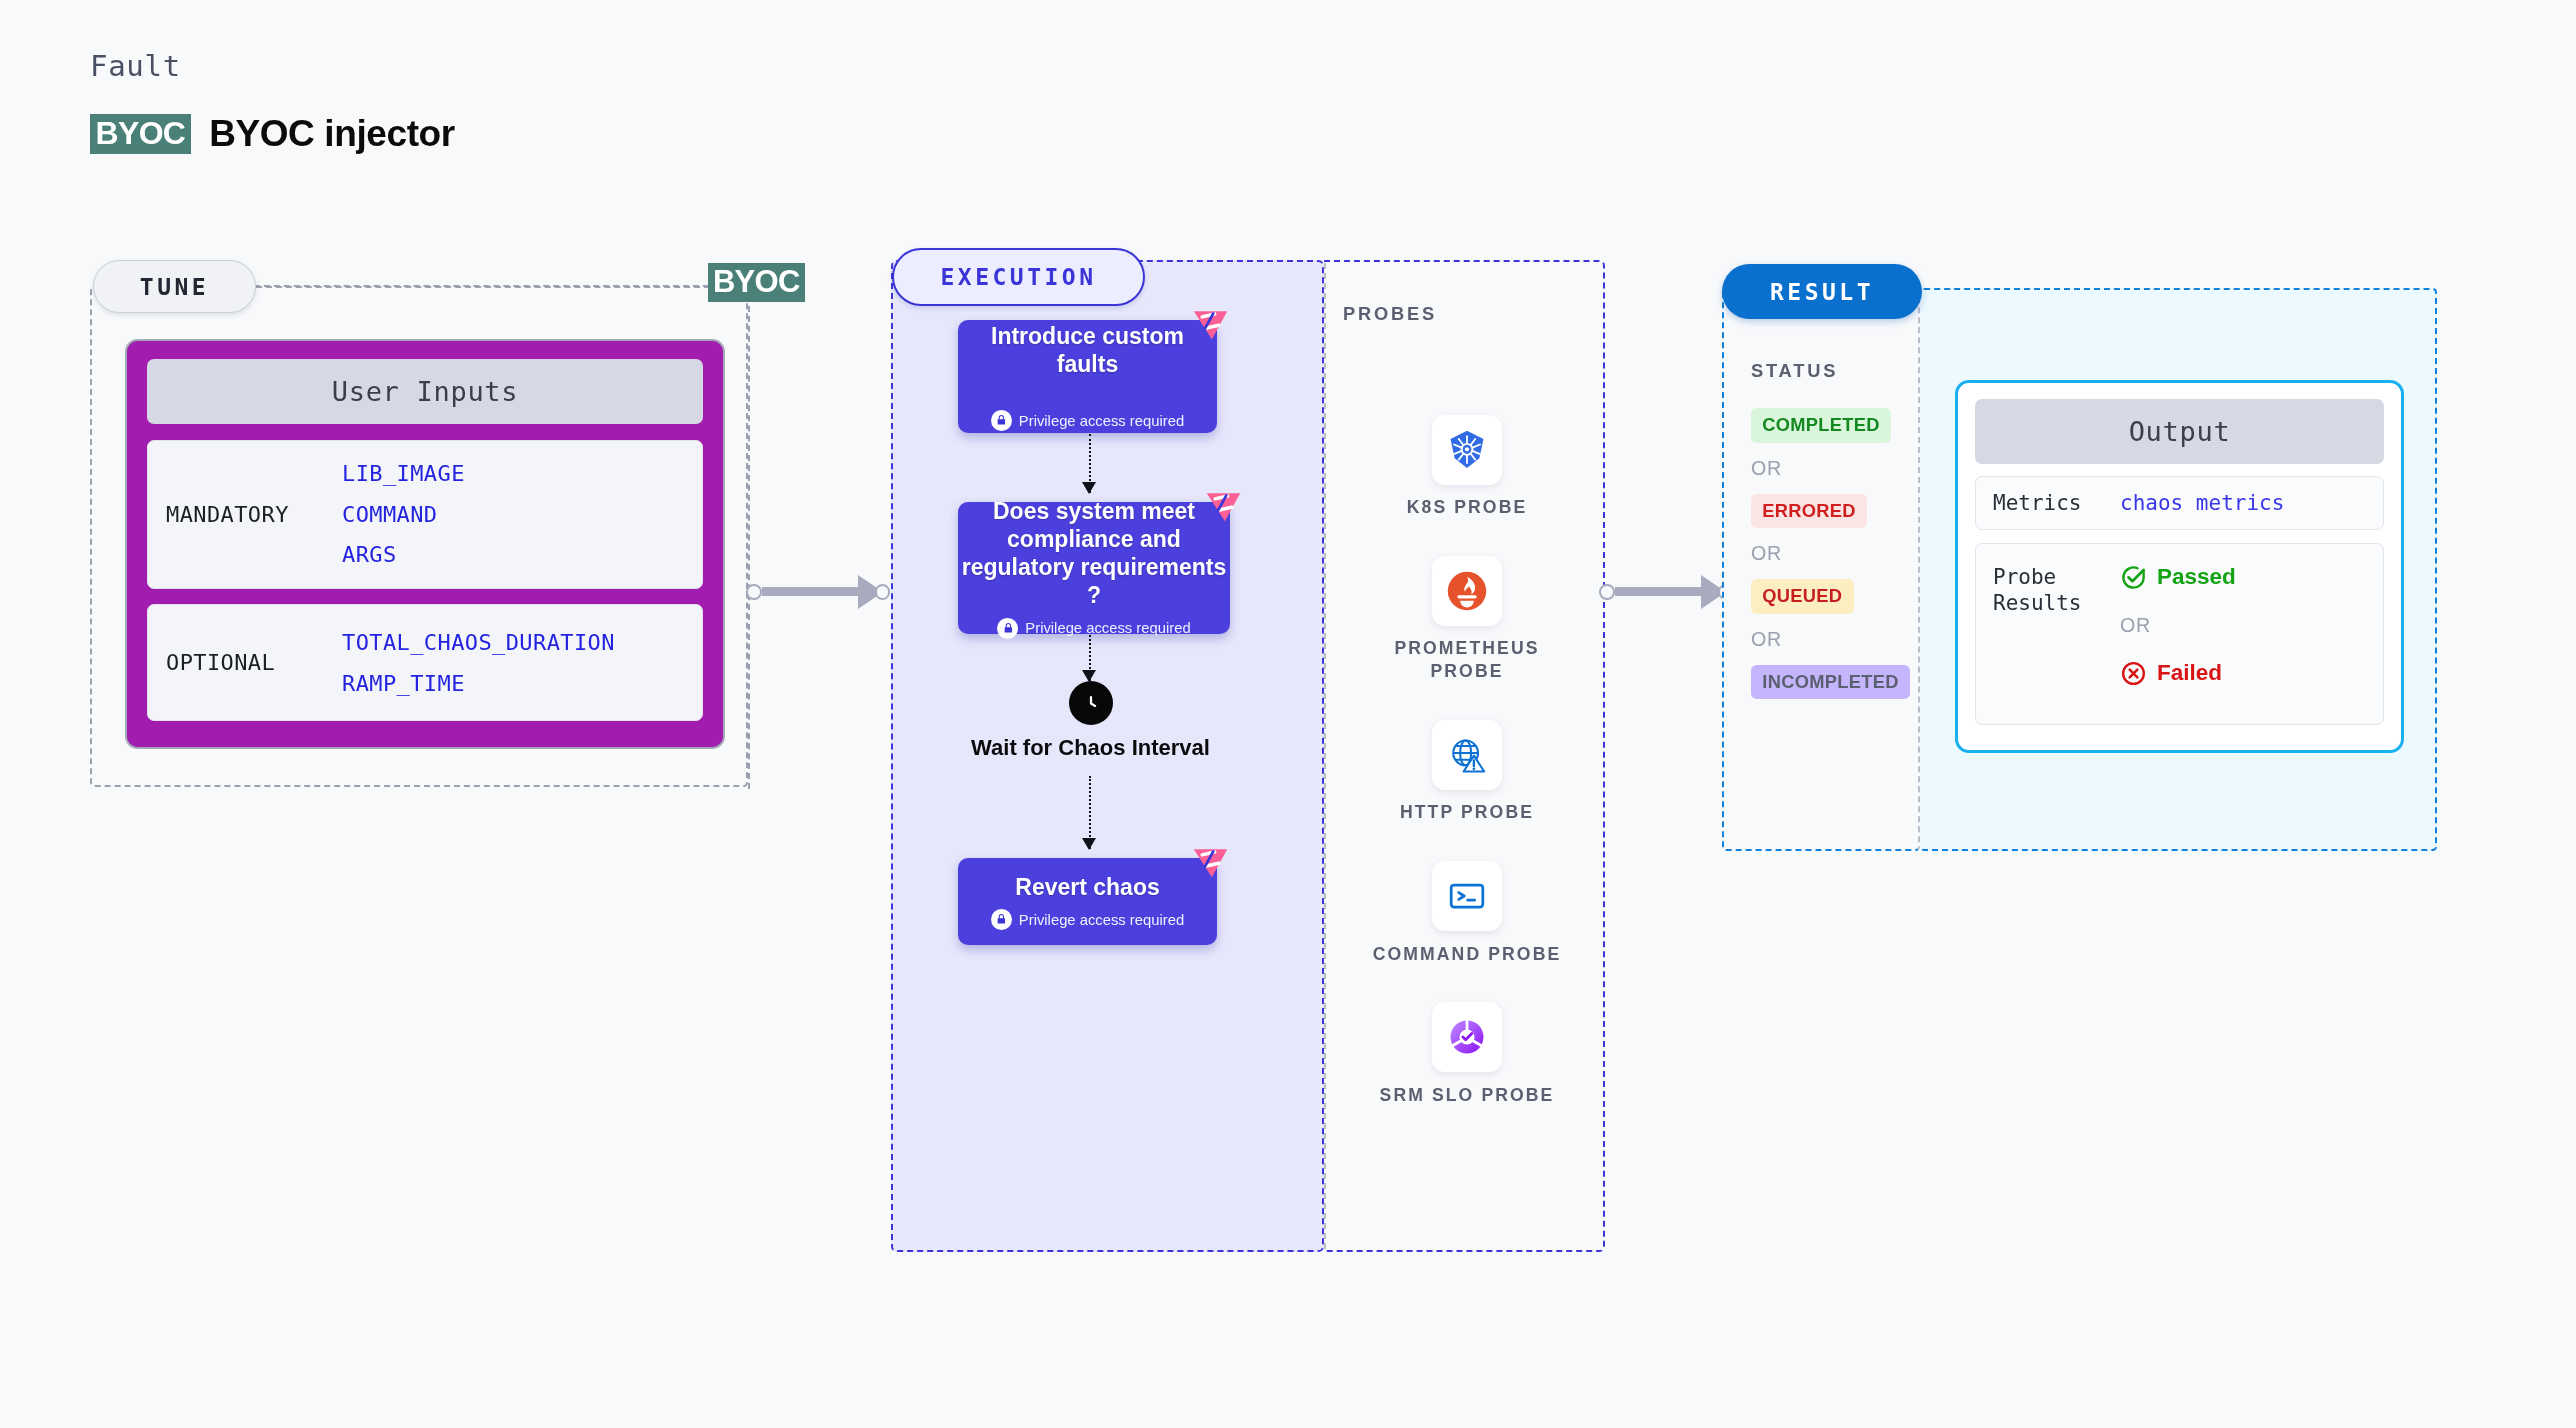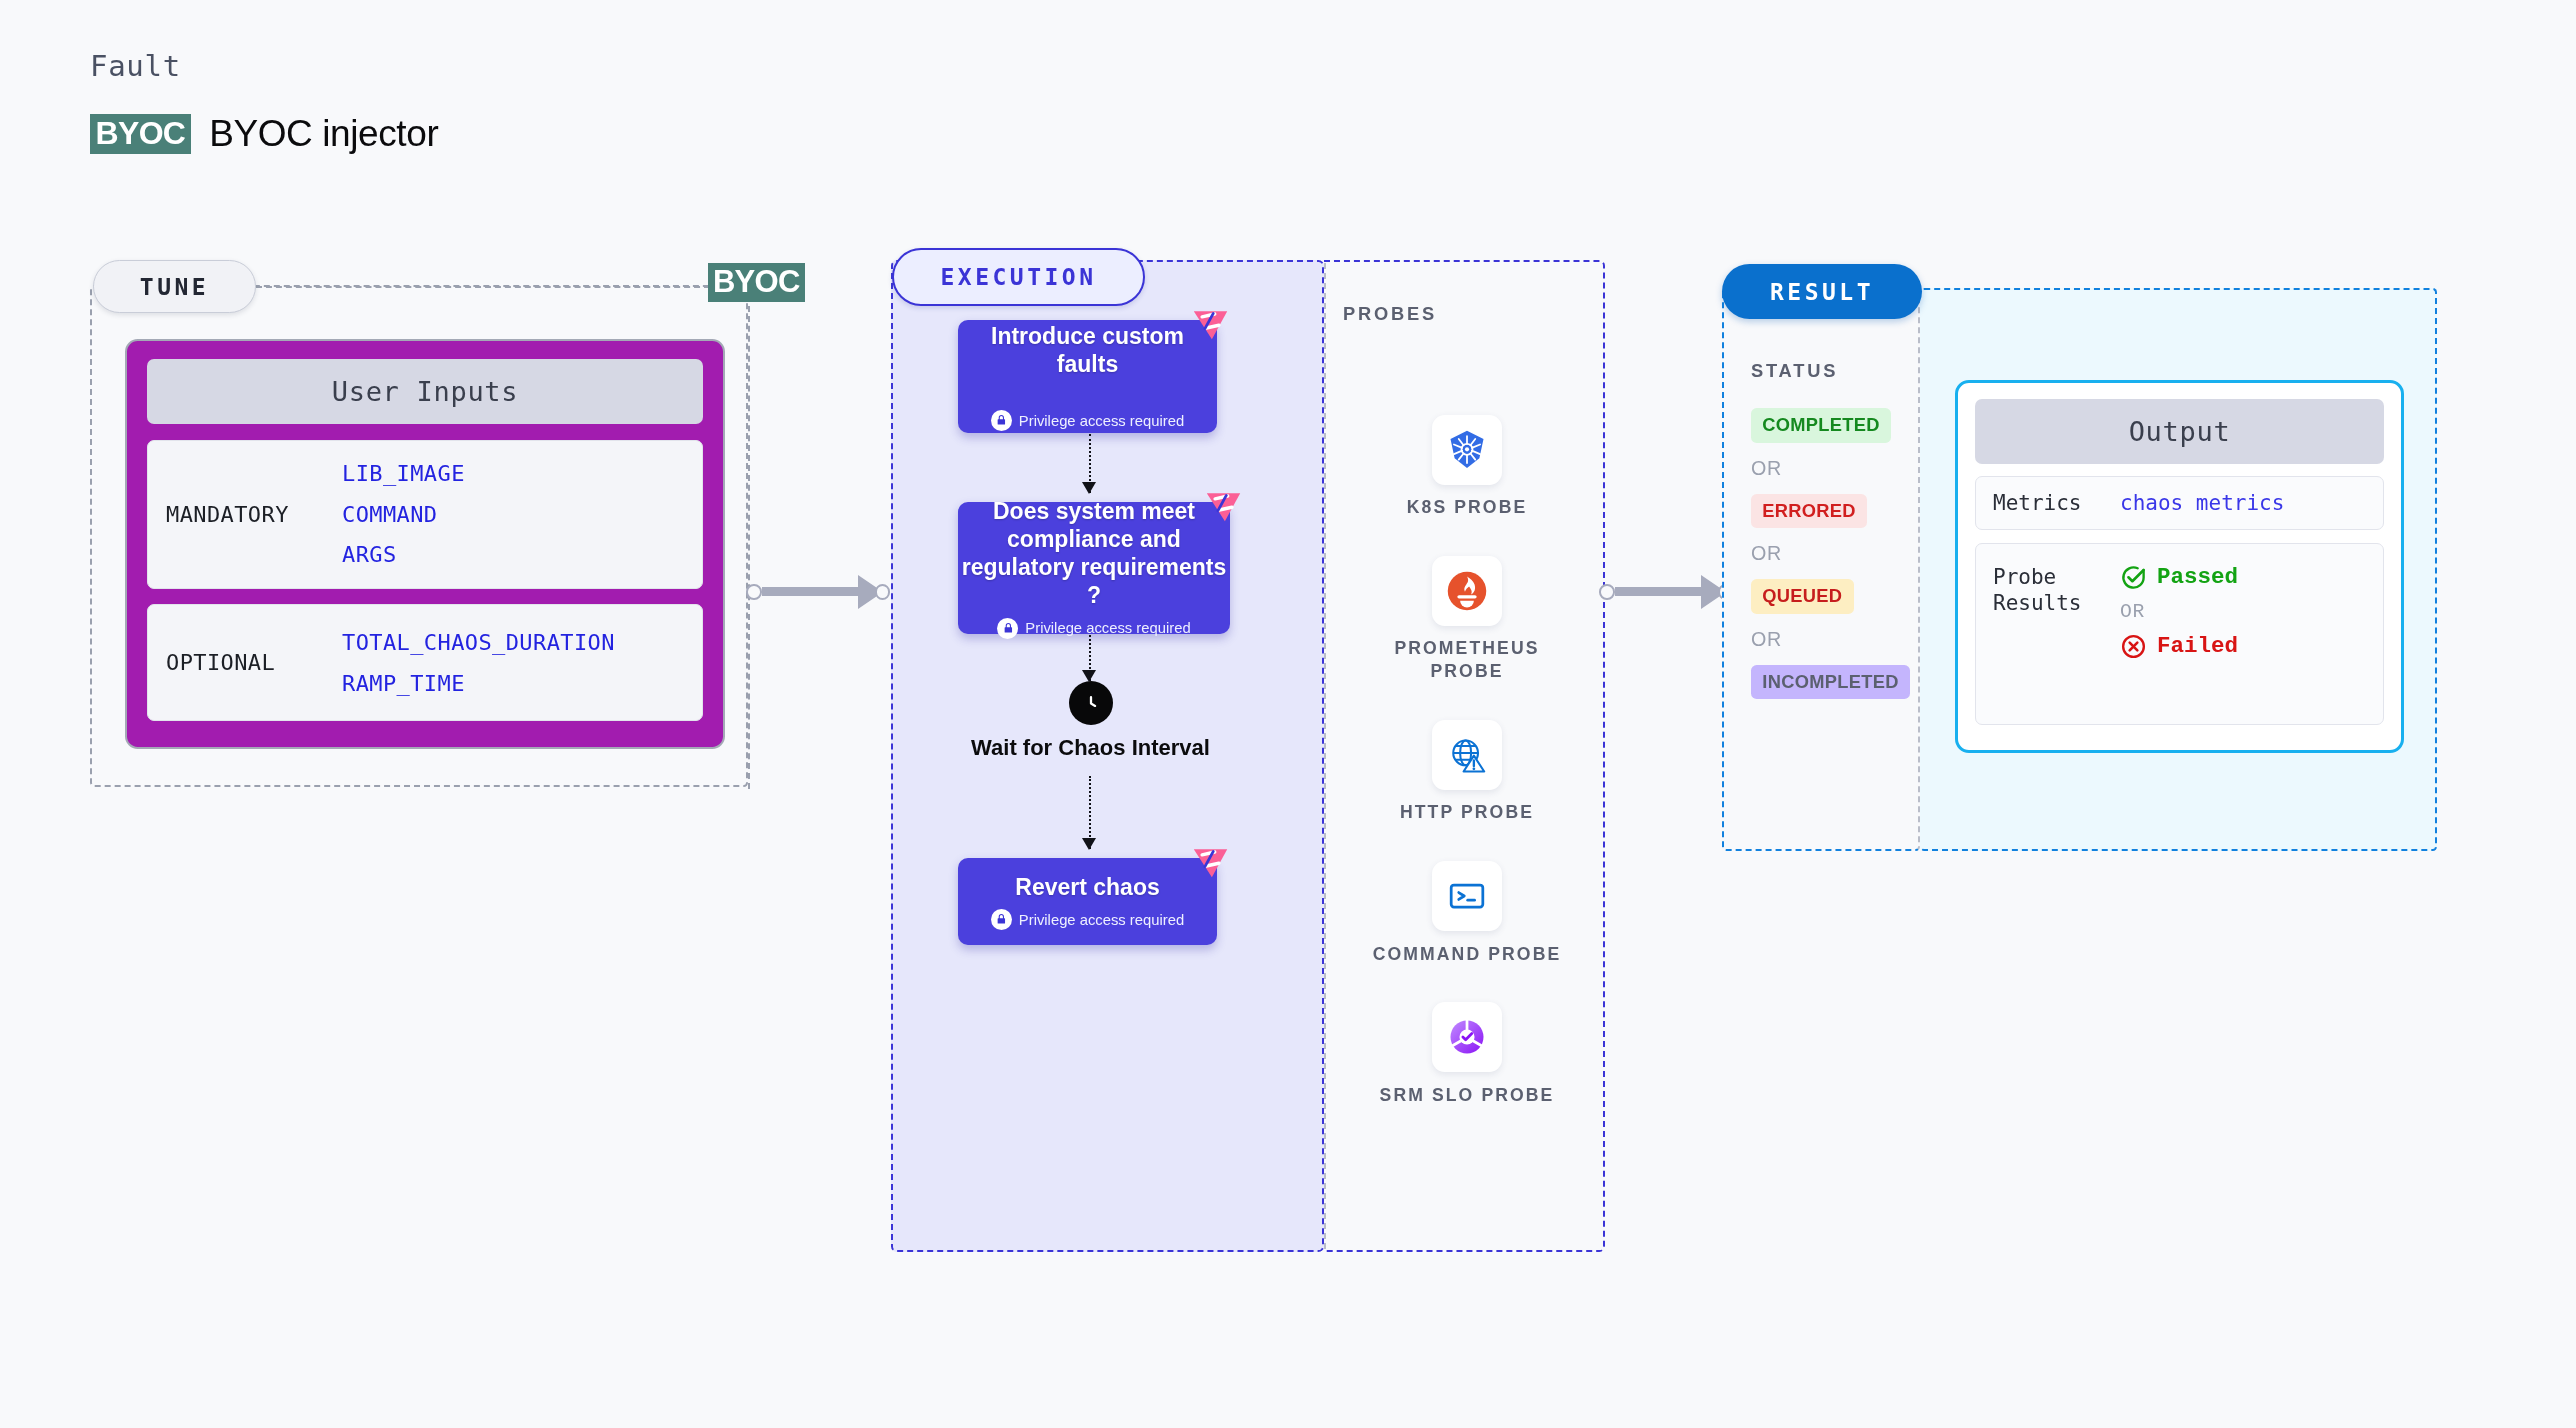--- a/index.html
+++ b/index.html
@@ -18,21 +18,21 @@
     font-size: 29px; color: #4a5163; letter-spacing: 0.7px;
   }
   .hdr-row { position: absolute; left: 90px; top: 113px; display: flex; align-items: center; gap: 18.3px; }
   .byoc-chip {
     background: #4a8078; color: #ffffff;
     font-family: "Liberation Sans", sans-serif;
     font-weight: bold; font-size: 32px;
     padding: 2.8px 5.6px 5.6px 5.6px; line-height: 1;
     letter-spacing: -0.7px;
   }
-  .hdr-title { font-size: 37px; font-weight: normal; color: #0b0b0d; letter-spacing: -0.4px; text-align: center; }
+  .hdr-title { font-size: 37px; font-weight: bold; color: #0b0b0d; letter-spacing: -0.4px; text-align: center; }
 
   
   .stage-pill {
     position: absolute; display: flex; align-items: center; justify-content: center;
     border-radius: 703px; font-family: "DejaVu Sans Mono", monospace;
     font-weight: bold; letter-spacing: 3.5px; z-index: 6;
   }
   .pill-tune {
     left: 93px; top: 260px; width: 163px; height: 53px;
     background: #f1f2f6; border: 1.4px solid #c9cdd8; color: #232733;
@@ -241,21 +241,21 @@
   .out-row.metrics { height: 54px; }
   .out-row.probes  { height: 182px; align-items: flex-start; padding-top: 19.7px; }
   .out-key {
     width: 127px; flex: 0 0 127px;
     font-family: "DejaVu Sans Mono", monospace; font-size: 21px; color: #2a2e38;
     line-height: 1.25;
   }
   .out-val-link {
     font-family: "DejaVu Sans Mono", monospace; font-size: 21px; color: #3a37e8;
   }
-  .pr-col { display: flex; flex-direction: column; gap: 10px; font-family: Liberation Mono, monospace; }
+  .pr-col { display: flex; flex-direction: column; gap: 23px; }
   .pr-line { display: flex; align-items: center; gap: 9.9px; }
   .pr-text { font-size: 22.5px; font-weight: bold; }
   .pr-pass { color: #13a313; }
   .pr-fail { color: #d81414; }
 </style>
 </head>
 <body>
 
 <div id="root">
 

